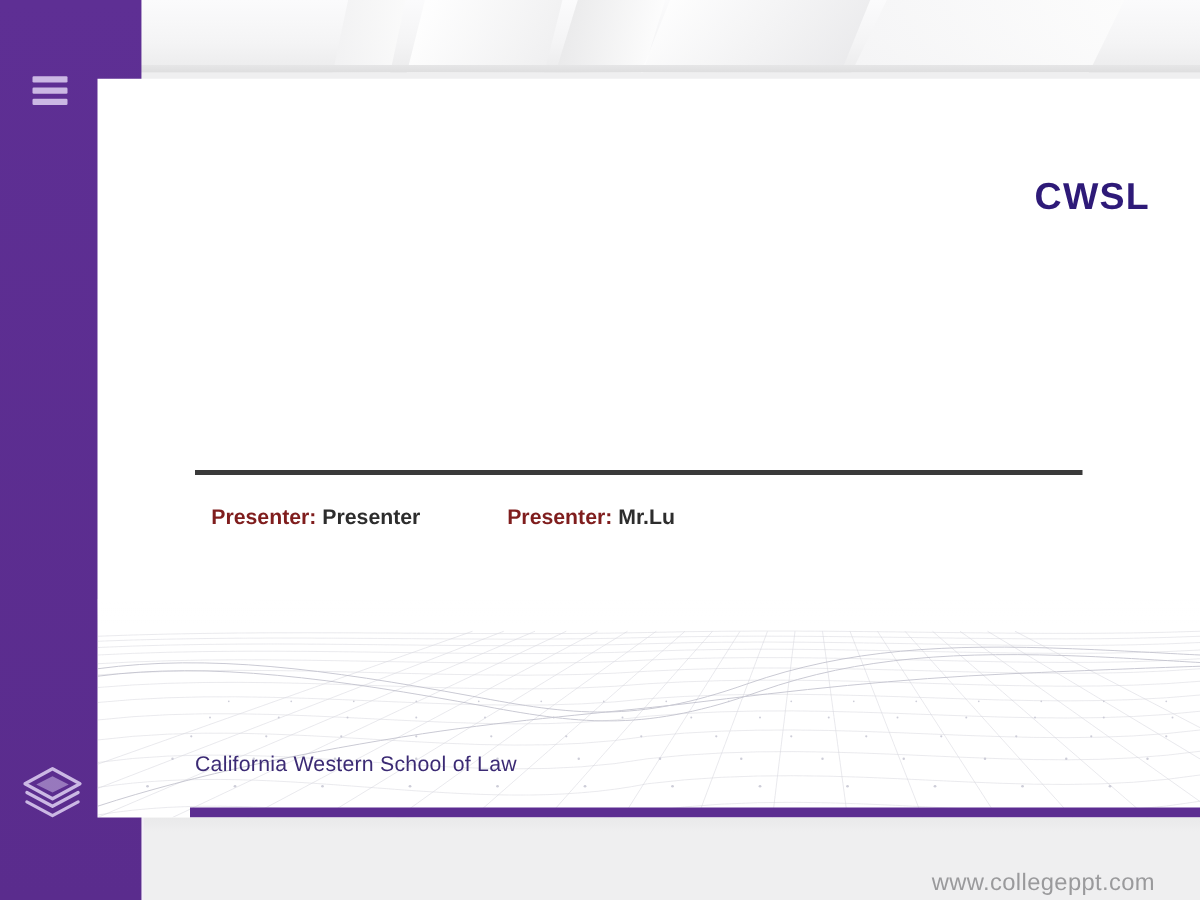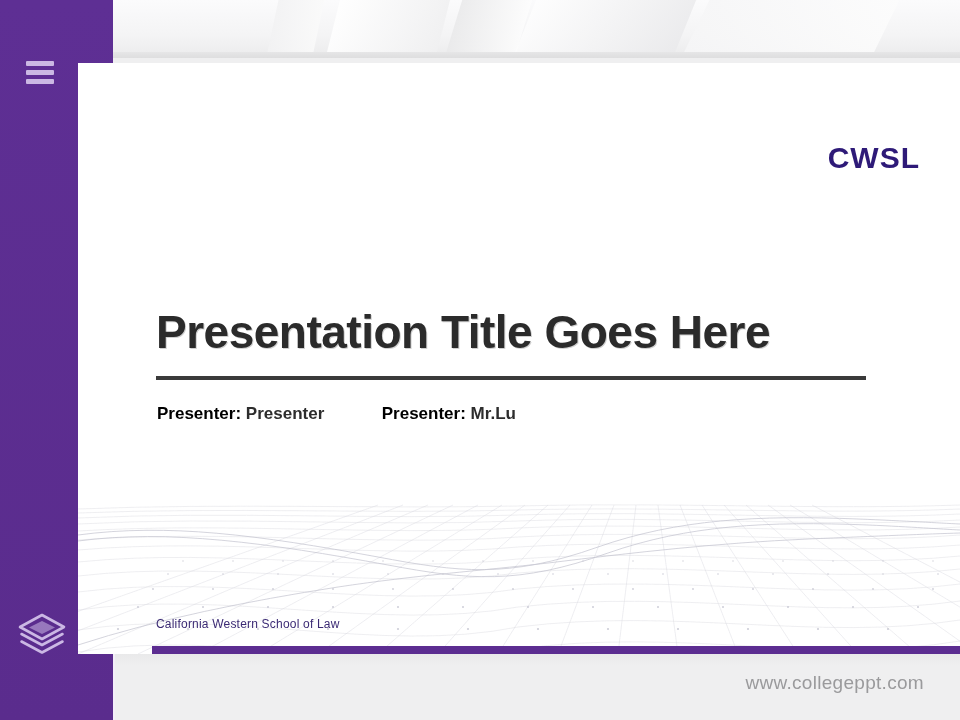--- a/index.html
+++ b/index.html
@@ -77,37 +77,37 @@
   }
   .title-rule {
     position:absolute; left:78px; top:313px; width:710px; height:4px;
     background:#3a3a3a; z-index:3;
   }
 
   .meta {
     position:absolute; left:79px; top:341px; z-index:3;
     font-size:17px; font-weight:bold; white-space:nowrap;
   }
-  .meta .lbl { color:#000000; }
+  .meta .lbl { color:#7f1d1d;margin-left:12px; }
   .meta .val { color:#2d2d2d; }
   .meta .gap { display:inline-block; width:48px; }
 
   .school {
-    position:absolute; left:78px; top:554px; z-index:3;
-    font-size:12px; color:#3b2a74; letter-spacing:.2px;
+    position:absolute; left:78px; top:539px; z-index:3;
+    font-size:17px; color:#3b2a74; letter-spacing:.2px;
   }
 
   .slide-bar {
     position:absolute; left:74px; bottom:0px; width:808px; height:8px;
     background:#5c2d91; z-index:4;
   }
 
   
   .watermark {
-    position:absolute; right:36px; top:672px; z-index:5;
+    position:absolute; right:36px; top:696px; z-index:5;
     font-size:19px; color:#9a9a9c; letter-spacing:.3px;text-align:center;
   }
 
   
   .bottom-strip {
     position:absolute; left:113px; top:654px; width:847px; height:66px;
     background:linear-gradient(180deg,#e9e9ea 0%,#efeff0 18%,#efeff0 100%);
     z-index:2;
   }
   .strip-edge { position:absolute; left:113px; top:654px; width:2px;
@@ -281,21 +281,20 @@
         <circle cx="705" cy="82" r="0.7"></circle>
           <circle cx="755" cy="82" r="0.7"></circle>
         <circle cx="805" cy="82" r="0.7"></circle>
           <circle cx="855" cy="82" r="0.7"></circle>
       </g>
       <rect x="0" y="0" width="882" height="70" fill="url(#fade)"></rect>
     </svg>
 
     <div class="logo">CWSL</div>
 
-    <div class="title">Presentation Title Goes Here</div>
     <div class="title-rule"></div>
 
     <div class="meta">
       <span class="lbl">Presenter:</span>
       <span class="val">Presenter</span>
       <span class="gap"></span>
       <span class="lbl">Presenter:</span>
       <span class="val">Mr.Lu</span>
     </div>
 

